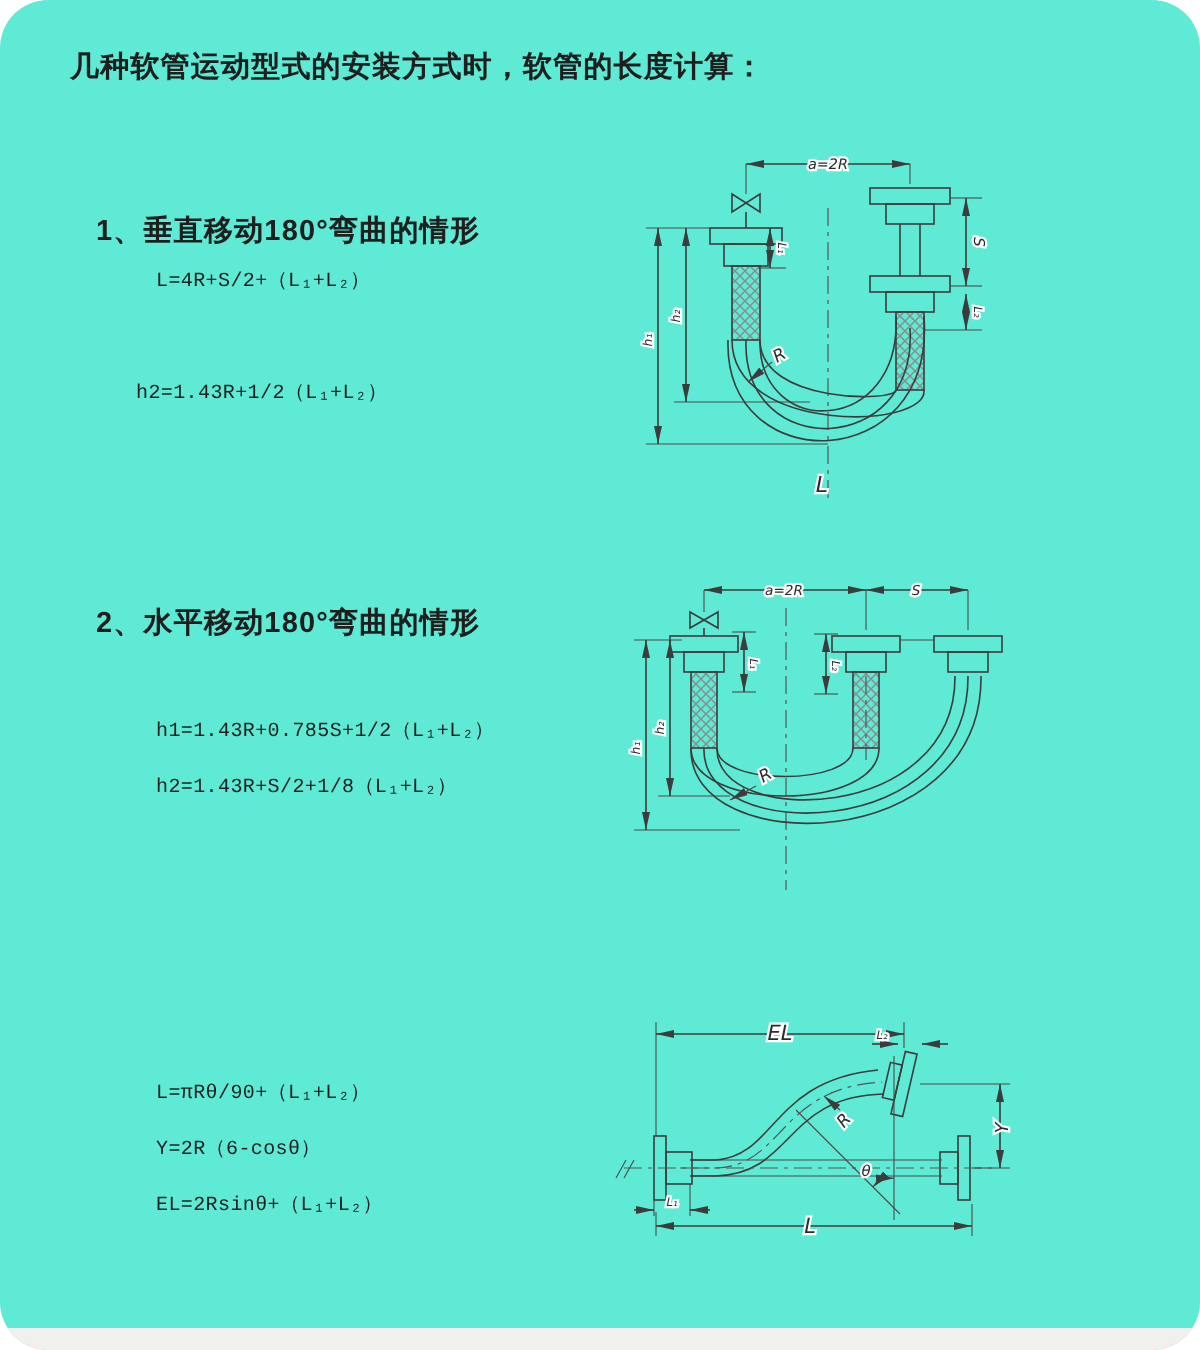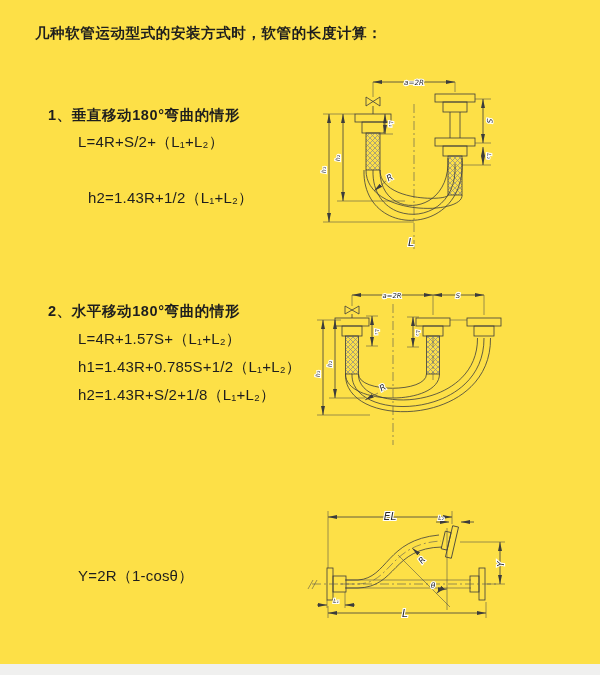--- a/index.html
+++ b/index.html
@@ -1,46 +1,47 @@
 <!DOCTYPE html>
 <html><head>
 <meta charset="utf-8">
 <style>
   html,body{margin:0;padding:0;background:#ffffff;}
-  .page{position:relative;width:600px;height:675px;background:#fde047;overflow:hidden;
-        font-family:"Liberation Sans","DejaVu Sans",sans-serif;color:#1e1e1e;}
+  .page{position:relative;width:600px;height:675px;background:#5eead4;overflow:hidden;
+        font-family:"Liberation Sans","DejaVu Sans",sans-serif;color:#1e1e1e;border-radius:24px;}
   .title{position:absolute;left:35px;top:24px;font-size:14.5px;font-weight:700;letter-spacing:.6px;}
   .sec-h{position:absolute;font-size:14.5px;font-weight:700;letter-spacing:.6px;text-align:right;}
-  .f{position:absolute;font-size:15px;font-weight:500;letter-spacing:.2px;}
+  .f{position:absolute;font-size:10px;font-weight:500;letter-spacing:.2px;font-family:Liberation Mono, monospace;}
   .diag{position:absolute;}
   .scan-edge{position:absolute;left:0;bottom:0;width:600px;height:11px;background:#f0f0ef;}
   svg .ln{stroke:#3c3c3c;stroke-width:.8;fill:none;}
   svg .tn{stroke:#4a4a4a;stroke-width:.55;fill:none;}
   svg .cl{stroke:#555;stroke-width:.6;fill:none;stroke-dasharray:9 3 2 3;}
   svg .hose{stroke:#3c3c3c;stroke-width:.8;}
   svg text{font-family:"DejaVu Sans",sans-serif;font-style:italic;fill:#2b2b2b;
            paint-order:stroke;stroke:#fefefe;stroke-width:2.2px;}
 </style>
 </head>
 <body>
 
 <div class="page">
 
   <div class="title">几种软管运动型式的安装方式时，软管的长度计算：</div>
 
   <div class="sec-h" style="left:48px;top:106px">1、垂直移动180°弯曲的情形</div>
   <div class="f" style="left:78px;top:133px">L=4R+S/2+（L₁+L₂）</div>
-  <div class="f" style="left:88px;top:189px">h2=1.43R+1/2（L₁+L₂）</div>
+  <div class="f" style="left:68px;top:189px">h2=1.43R+1/2（L₁+L₂）</div>
 
   <div class="sec-h" style="left:48px;top:302px">2、水平移动180°弯曲的情形</div>
-  <div class="f" style="left:78px;top:330px">L=4R+1.57S+（L₁+L₂）</div>
   <div class="f" style="left:78px;top:358px">h1=1.43R+0.785S+1/2（L₁+L₂）</div>
   <div class="f" style="left:78px;top:386px">h2=1.43R+S/2+1/8（L₁+L₂）</div>
 
-  <div class="f" style="left:78px;top:567px">Y=2R（1-cosθ）</div>
+  <div class="f" style="left:78px;top:539px">L=πRθ/90+（L₁+L₂）</div>
+  <div class="f" style="left:78px;top:567px">Y=2R（6-cosθ）</div>
+  <div class="f" style="left:78px;top:595px">EL=2Rsinθ+（L₁+L₂）</div>
 
   <div class="diag" style="left:315px;top:68px;width:285px;height:195px">
     <svg width="285" height="195" viewBox="0 0 285 195">
       <defs>
         <marker id="a1" markerWidth="9" markerHeight="6" refX="9" refY="3" orient="auto-start-reverse" markerUnits="userSpaceOnUse">
           <path d="M0,1 L9,3 L0,5 Z" fill="#3c3c3c"></path>
         </marker>
         <pattern id="hp1" width="5" height="5" patternUnits="userSpaceOnUse">
           <path d="M0,5 L5,0 M0,0 L5,5" stroke="#8a8a8a" stroke-width=".7"></path>
         </pattern>

